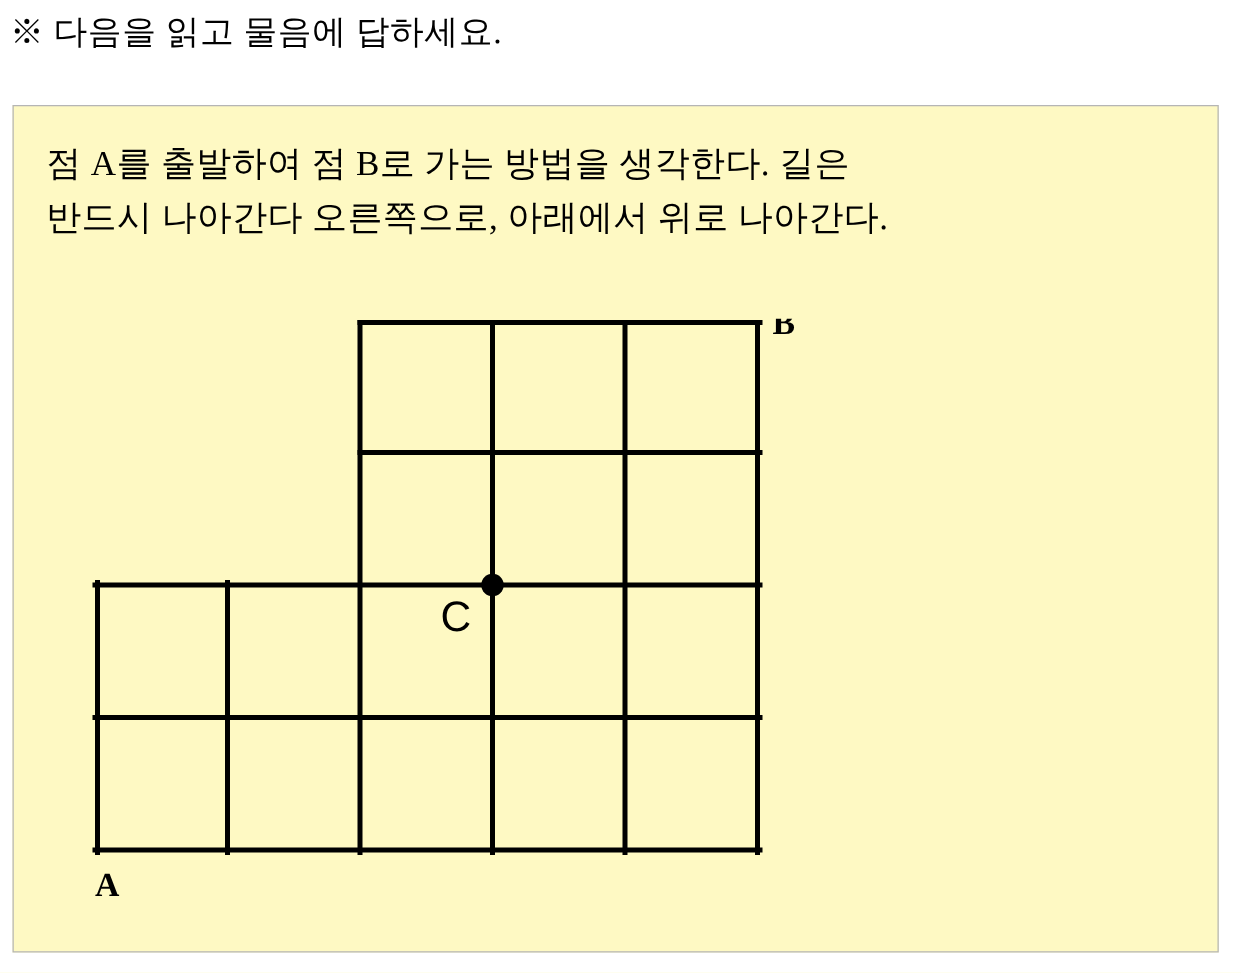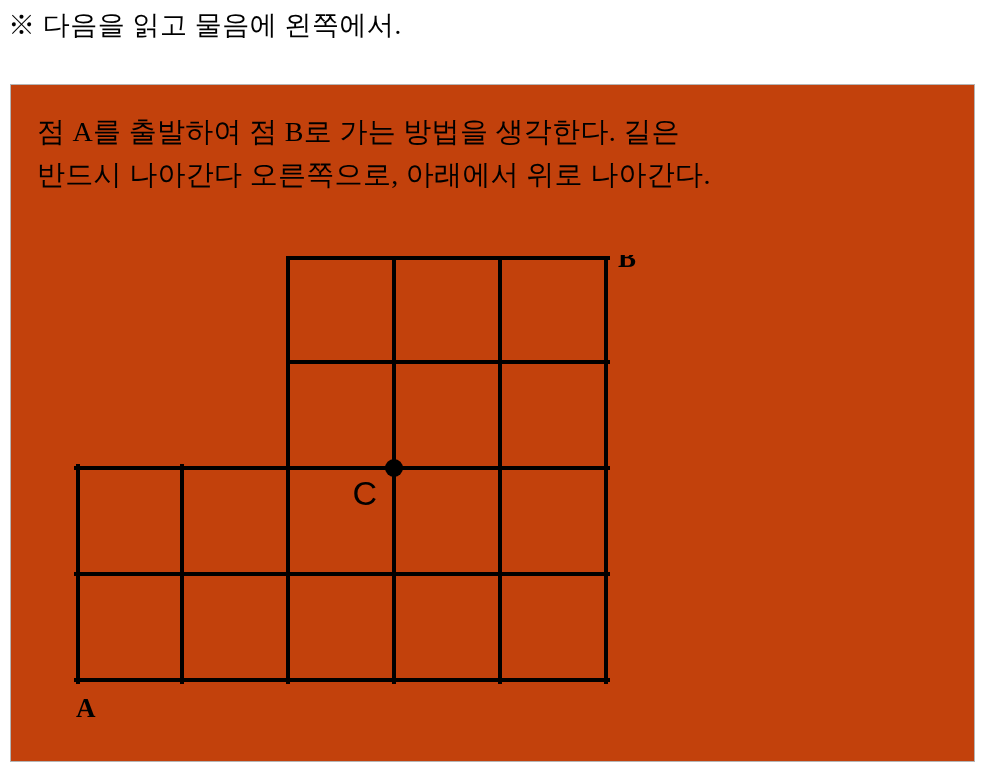--- a/index.html
+++ b/index.html
@@ -30,21 +30,21 @@
     white-space: nowrap;
   }
   .problem-box {
     position: absolute;
     left: 10px;
     top: 84px;
     width: 965px;
     height: 678px;
     border: 1px solid #b5b5b5;
     box-sizing: border-box;
-    background: #c2410c;
+    background: #fef9c3;
   }
   .passage {
     position: absolute;
     left: 26px;
     top: 26px;
     width: 920px;
     font-size: 28px;
     line-height: 1.52;
     letter-spacing: 0.3px;
   }
@@ -71,21 +71,21 @@
     font-family: "Liberation Sans", sans-serif;
     font-weight: normal;
     font-size: 34px;
   }
 </style>
 </head>
 <body>
 
 <div class="page">
 
-  <div class="instruction">※ 다음을 읽고 물음에 왼쪽에서.</div>
+  <div class="instruction">※ 다음을 읽고 물음에 답하세요.</div>
 
   <div class="problem-box">
 
     <div class="passage">
       <span class="ln">점 A를 출발하여 점 B로 가는 방법을 생각한다. 길은</span>
       <span class="ln">반드시 나아간다 오른쪽으로, 아래에서 위로 나아간다.</span>
     </div>
 
     <div class="figure">
       <svg width="600" height="470" viewBox="0 0 600 470">

